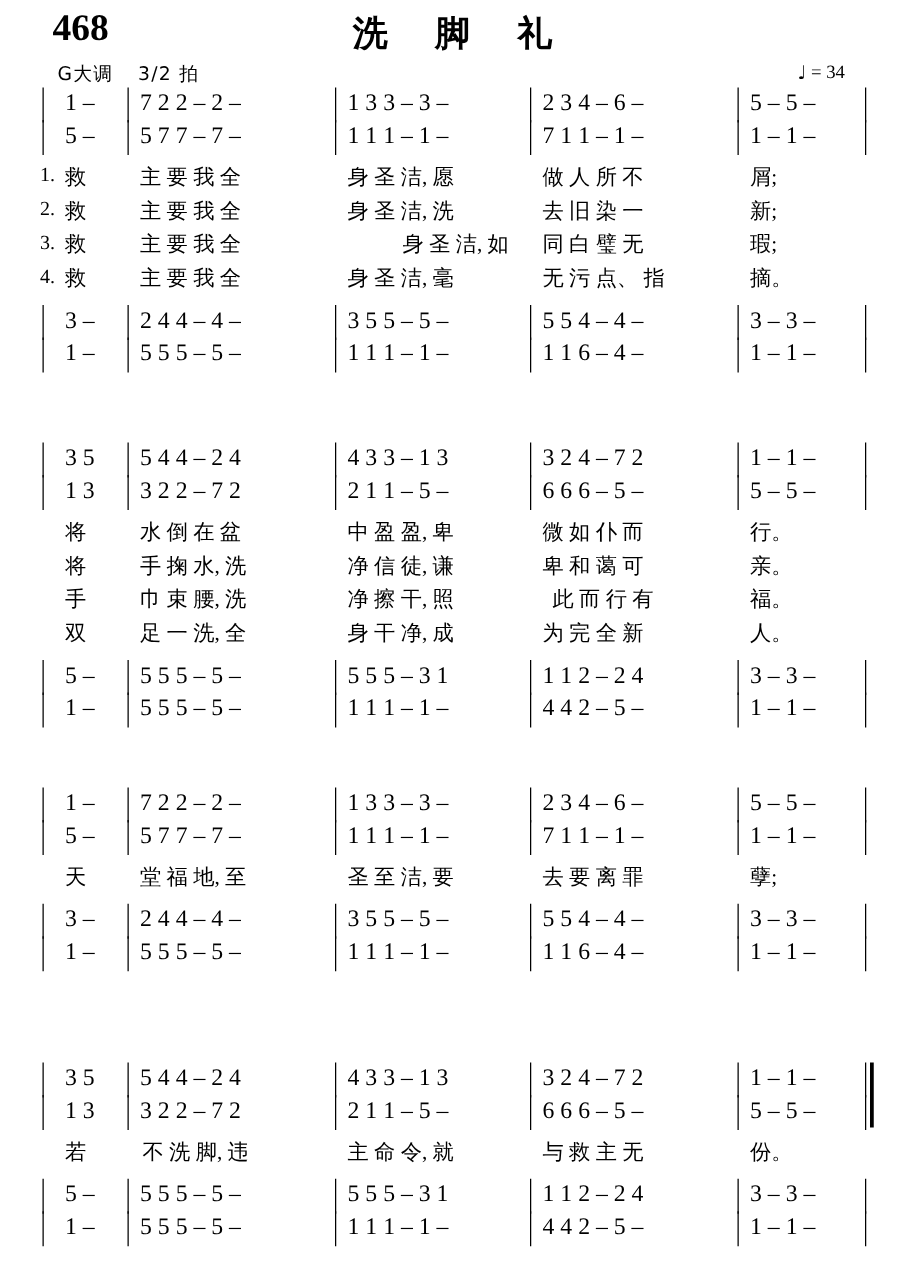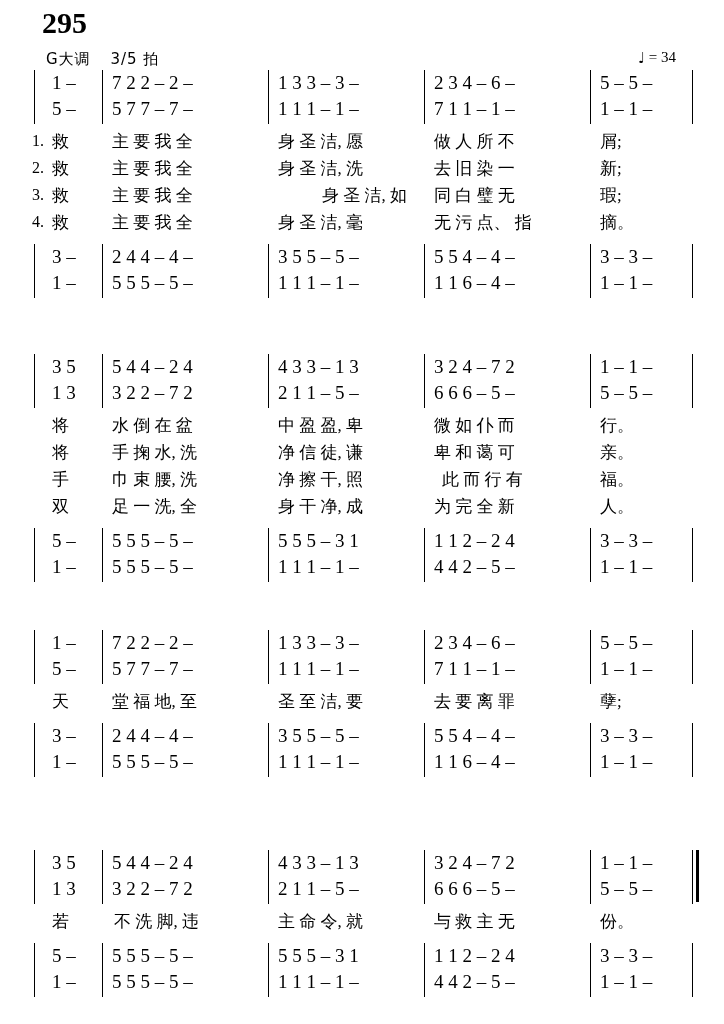--- a/index.html
+++ b/index.html
@@ -111,25 +111,26 @@
     font-family: "Liberation Serif", serif;
     font-size: 16px;
   }
   .num { font-family: "Liberation Serif", serif; }
 </style>
 </head>
 <body>
 
 <div class="page">
 
-  <div class="hymn-number">295</div>
+  <div class="hymn-number">468</div>
+  <div class="hymn-title">洗 脚 礼</div>
 
   <div class="key-meter">
     <span>G大调</span>
-    <span class="meter">3/5 拍</span>
+    <span class="meter">3/2 拍</span>
   </div>
 
   <div class="tempo">
     <span class="note-glyph">♩</span>
     <span>= 34</span>
   </div>
 
   <div id="systems-root">
       <div class="system" style="top: 72px;">
         <div class="staff-row">

